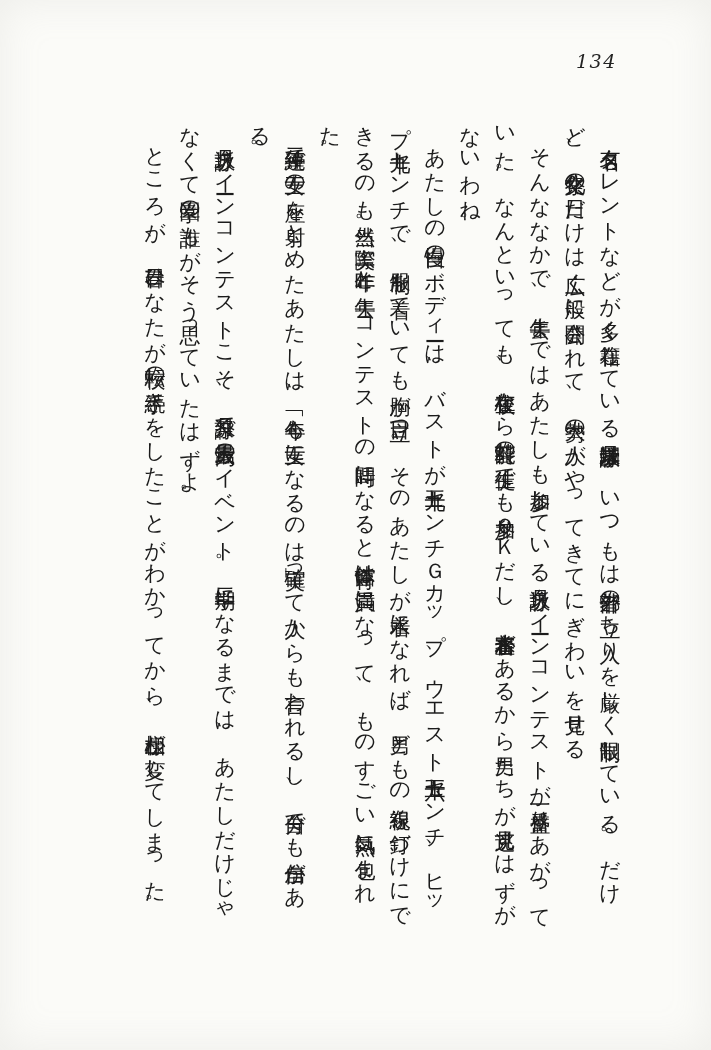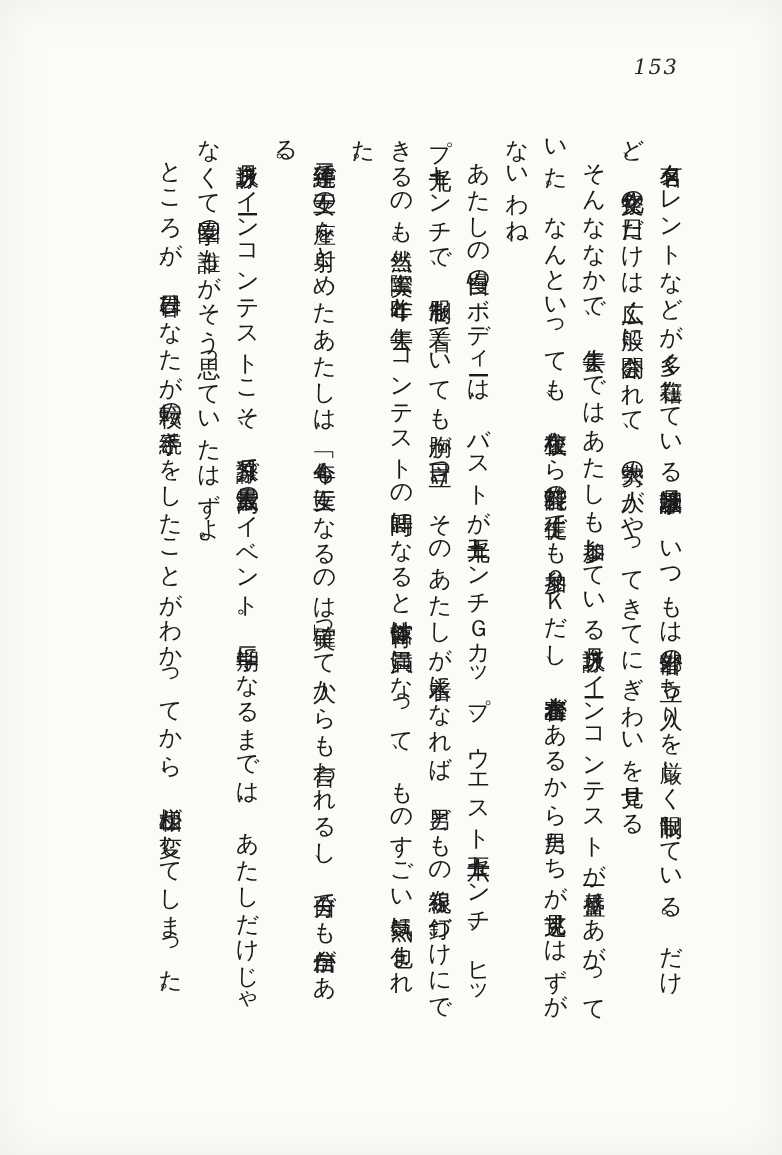--- a/index.html
+++ b/index.html
@@ -42,21 +42,21 @@
   .text-block p {
     margin: 0;
     padding: 0;
     text-indent: 1em;
   }
 </style>
 </head>
 <body>
 
 <div class="page">
-  <div class="page-number">153</div>
+  <div class="page-number">134</div>
 
   <div class="text-block">
     <p>有名タレントなどが多く在籍している月詠坂学園は、いつもは部外者の立ち入りを厳しく制限している。だけど、文化祭の日だけは広く一般に公開されて、大勢の人がやってきてにぎわいを見せる</p>
     <p>そんななかで、去年まではあたしも参加している月詠坂クイーンコンテストが一番盛りあがっていた。なんといっても、在校生なら芸能科の生徒でも参加ＯＫだし、水着審査があるから男たちが見逃すはずがないわね。</p>
     <p>あたしの自慢のボディーは、バストが九十三センチＧカップ、ウエスト五十六センチ、ヒップ九十センチで、制服を着ていても胸が目立つ。そのあたしが水着になれば、男どもの視線を釘づけにできるのも当然。実際、一昨年と去年、コンテストの時間になると体育館は満員になって、ものすごい熱気に包まれた。</p>
     <p>二年連続で女王の座を射とめたあたしは、「今年も女王になるのは確実」って人からも言われるし、自分でも自信がある。</p>
     <p>月詠坂クイーンコンテストこそ、月詠祭で最大最高のイベント。二学期になるまでは、あたしだけじゃなくて学園の誰もがそう思っていたはずよ。</p>
     <p>ところが、春日ひなたが転校の手続きをしたことがわかってから、様相が一変してしまった。</p>
   </div>
 </div>

